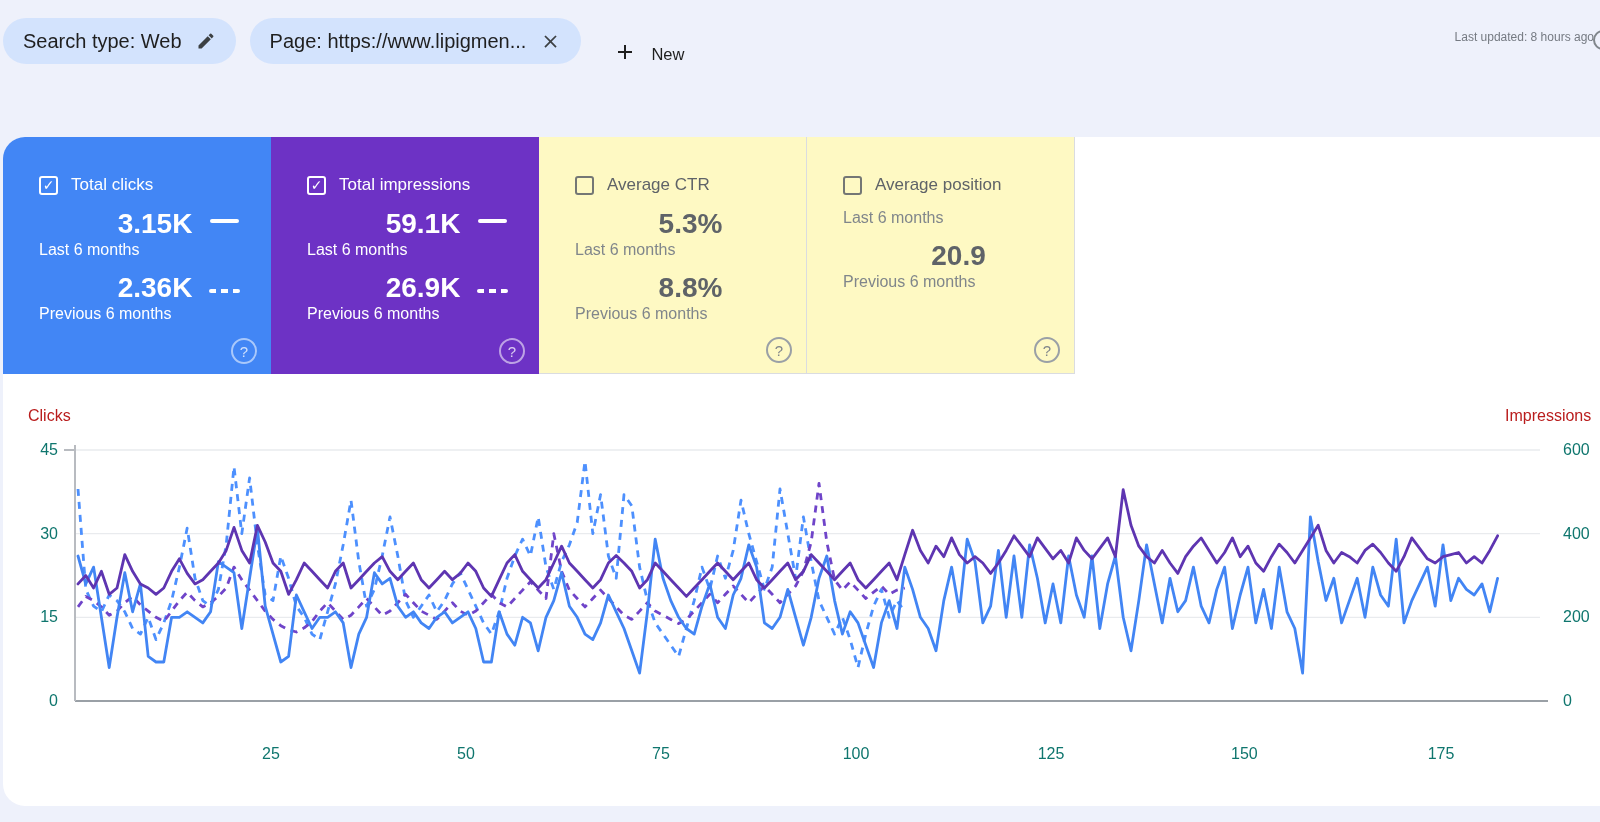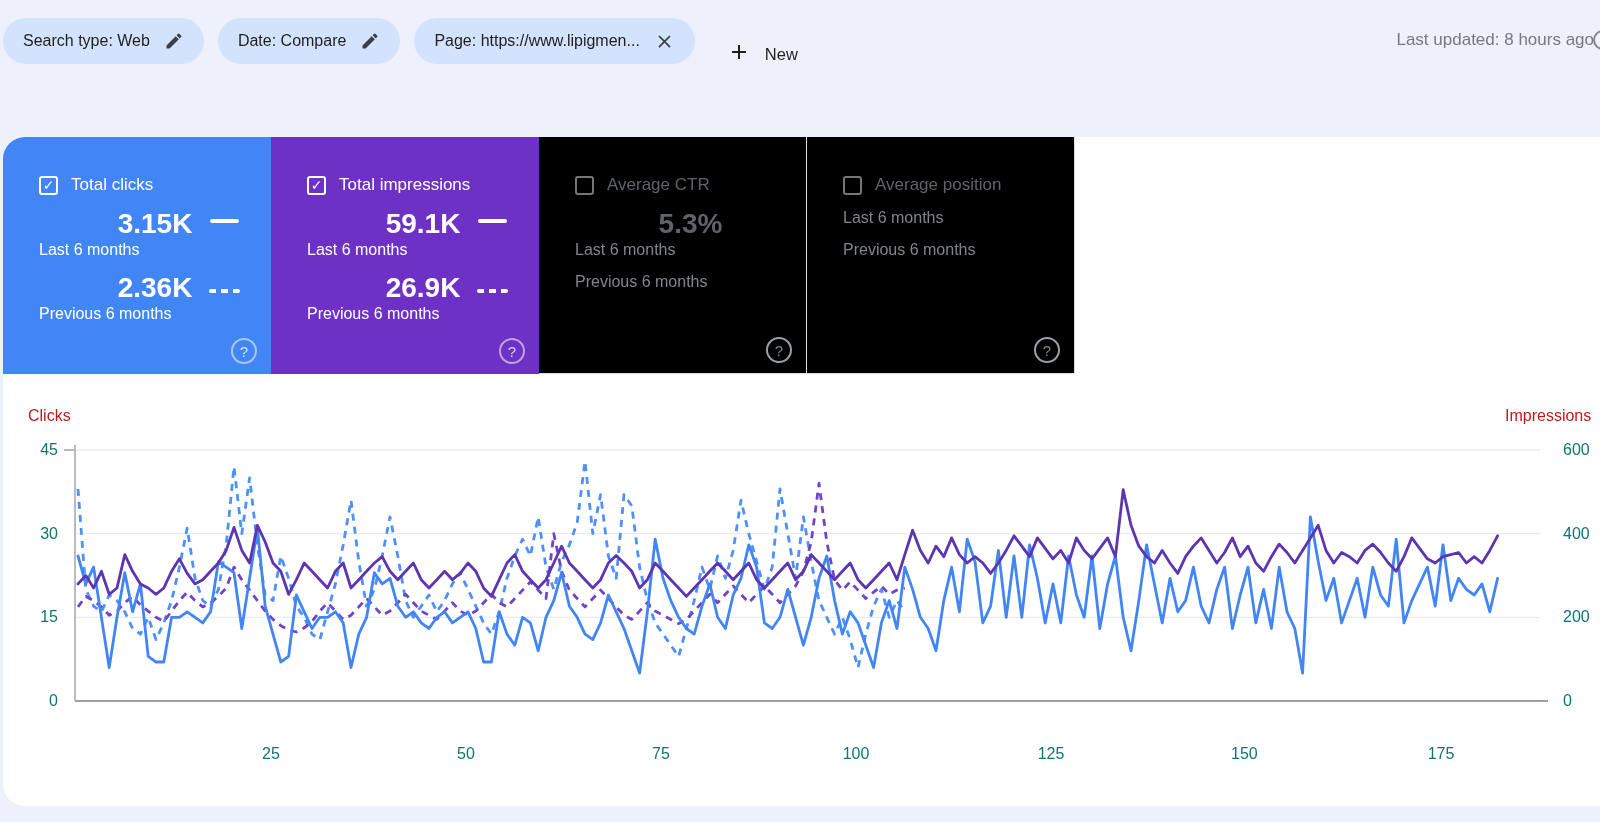--- a/index.html
+++ b/index.html
@@ -8,40 +8,40 @@
     background:#eef1fb;
     font-family:"Liberation Sans","DejaVu Sans",sans-serif;
     -webkit-font-smoothing:antialiased;
   }
   
   .topbar{position:absolute;left:0;top:0;width:1600px;height:137px;}
   .chips{position:absolute;left:3px;top:18px;display:flex;align-items:center;}
   .chip{
     height:46px;border-radius:23px;background:#d3e3fd;
     display:flex;align-items:center;padding:0 20px;margin-right:14px;
-    color:#1f1f1f;font-size:16px;font-weight:500;cursor:pointer;white-space:nowrap;
+    color:#1f1f1f;font-size:20px;font-weight:500;cursor:pointer;white-space:nowrap;
   }
   .chip .chip-label{margin-right:14px;}
   .chip svg{display:block;}
   .new-btn{display:flex;align-items:flex-end;height:46px;padding:0 10px;margin-left:8px;
     color:#1f1f1f;font-size:16.5px;font-weight:500;cursor:pointer;}
   .new-btn svg{margin-right:14px;display:block;}
-  .last-updated{position:absolute;right:6px;top:30px;color:#757a82;font-size:17px;white-space:nowrap;}
+  .last-updated{position:absolute;right:6px;top:30px;color:#757a82;font-size:12px;white-space:nowrap;}
   .partial-help{position:absolute;left:1593px;top:30px;width:20px;height:20px;border:2px solid #80868b;border-radius:50%;box-sizing:border-box;}
   
   .panel{
     position:absolute;left:3px;top:137px;width:1597px;height:669px;
     background:#ffffff;border-radius:22px 0 0 22px;
   }
   
   .cards-row{position:absolute;left:0;top:0;height:237px;display:flex;}
   .card{width:268px;height:237px;box-sizing:border-box;position:relative;padding:38px 0 0 36px;cursor:pointer;}
   .card.colored{color:#ffffff;}
   .card.first{border-radius:22px 0 0 0;}
-  .card.plain{color:#5f6368;border-right:1px solid #dadce0;border-bottom:1px solid #dadce0;background:#000000;}
+  .card.plain{color:#5f6368;border-right:1px solid #dadce0;border-bottom:1px solid #dadce0;background:#fef9c3;}
   .card-title-row{display:flex;align-items:center;margin-bottom:14px;}
   .checkbox{width:19px;height:19px;border-radius:3px;box-sizing:border-box;margin-right:13px;
     display:flex;align-items:center;justify-content:center;font-size:14px;font-weight:700;}
   .card.colored .checkbox{border:2.5px solid #fff;color:#fff;}
   .card.plain .checkbox{border:2.5px solid #747775;color:transparent;}
   .card-title{font-size:17px;}
   .metric-value{font-size:28px;font-weight:600;line-height:30px;text-align:center;}
   .metric-label{font-size:16px;margin-top:2px;margin-bottom:14px;}
   .card.plain .metric-label{color:#80868b;}
   .key-solid{position:absolute;right:32px;top:82px;width:29px;height:4px;border-radius:2px;background:#fff;}
@@ -58,28 +58,20 @@
   .tick-label{position:absolute;font-size:16px;color:#0f766e;white-space:nowrap;}
   .tick-left{width:46px;text-align:right;}
 </style>
 </head>
 <body>
 
 <div class="topbar">
   <div class="chips">
     <div class="chip">
       <span class="chip-label">Search type: Web</span>
-      <span>
-        <svg width="20" height="20" viewBox="0 0 24 24" fill="#3c4043">
-            <path d="M3 17.25V21h3.75L17.81 9.94l-3.75-3.75L3 17.25zM20.71 7.04c.39-.39.39-1.02 0-1.41l-2.34-2.34a.996.996 0 0 0-1.41 0l-1.83 1.83 3.75 3.75 1.83-1.83z"></path>
-          </svg>
-      </span>
-    </div>
-    <div class="chip">
-      <span class="chip-label">Date: Compare</span>
       <span>
         <svg width="20" height="20" viewBox="0 0 24 24" fill="#3c4043">
             <path d="M3 17.25V21h3.75L17.81 9.94l-3.75-3.75L3 17.25zM20.71 7.04c.39-.39.39-1.02 0-1.41l-2.34-2.34a.996.996 0 0 0-1.41 0l-1.83 1.83 3.75 3.75 1.83-1.83z"></path>
           </svg>
       </span>
     </div>
     <div class="chip">
       <span class="chip-label">Page: https://www.lipigmen...</span>
       <span>
         <svg width="21" height="21" viewBox="0 0 24 24" fill="#3c4043">
@@ -131,30 +123,32 @@
       <div class="help-circle">?</div>
     </div>
 
     <div class="card plain">
       <div class="card-title-row">
         <span class="checkbox"></span>
         <span class="card-title">Average CTR</span>
       </div>
       <div class="metric-value">5.3%</div>
       <div class="metric-label">Last 6 months</div>
+      <div class="metric-value">8.8%</div>
       <div class="metric-label">Previous 6 months</div>
       <div class="help-circle">?</div>
     </div>
 
     <div class="card plain">
       <div class="card-title-row">
         <span class="checkbox"></span>
         <span class="card-title">Average position</span>
       </div>
       <div class="metric-label">Last 6 months</div>
+      <div class="metric-value">20.9</div>
       <div class="metric-label">Previous 6 months</div>
       <div class="help-circle">?</div>
     </div>
 
   </div>
 </div>
 
 <div class="chart-layer">
   <div class="axis-title" style="left:28px;top:407px;">Clicks</div>
   <div class="axis-title" style="left:1505px;top:407px;">Impressions</div>

